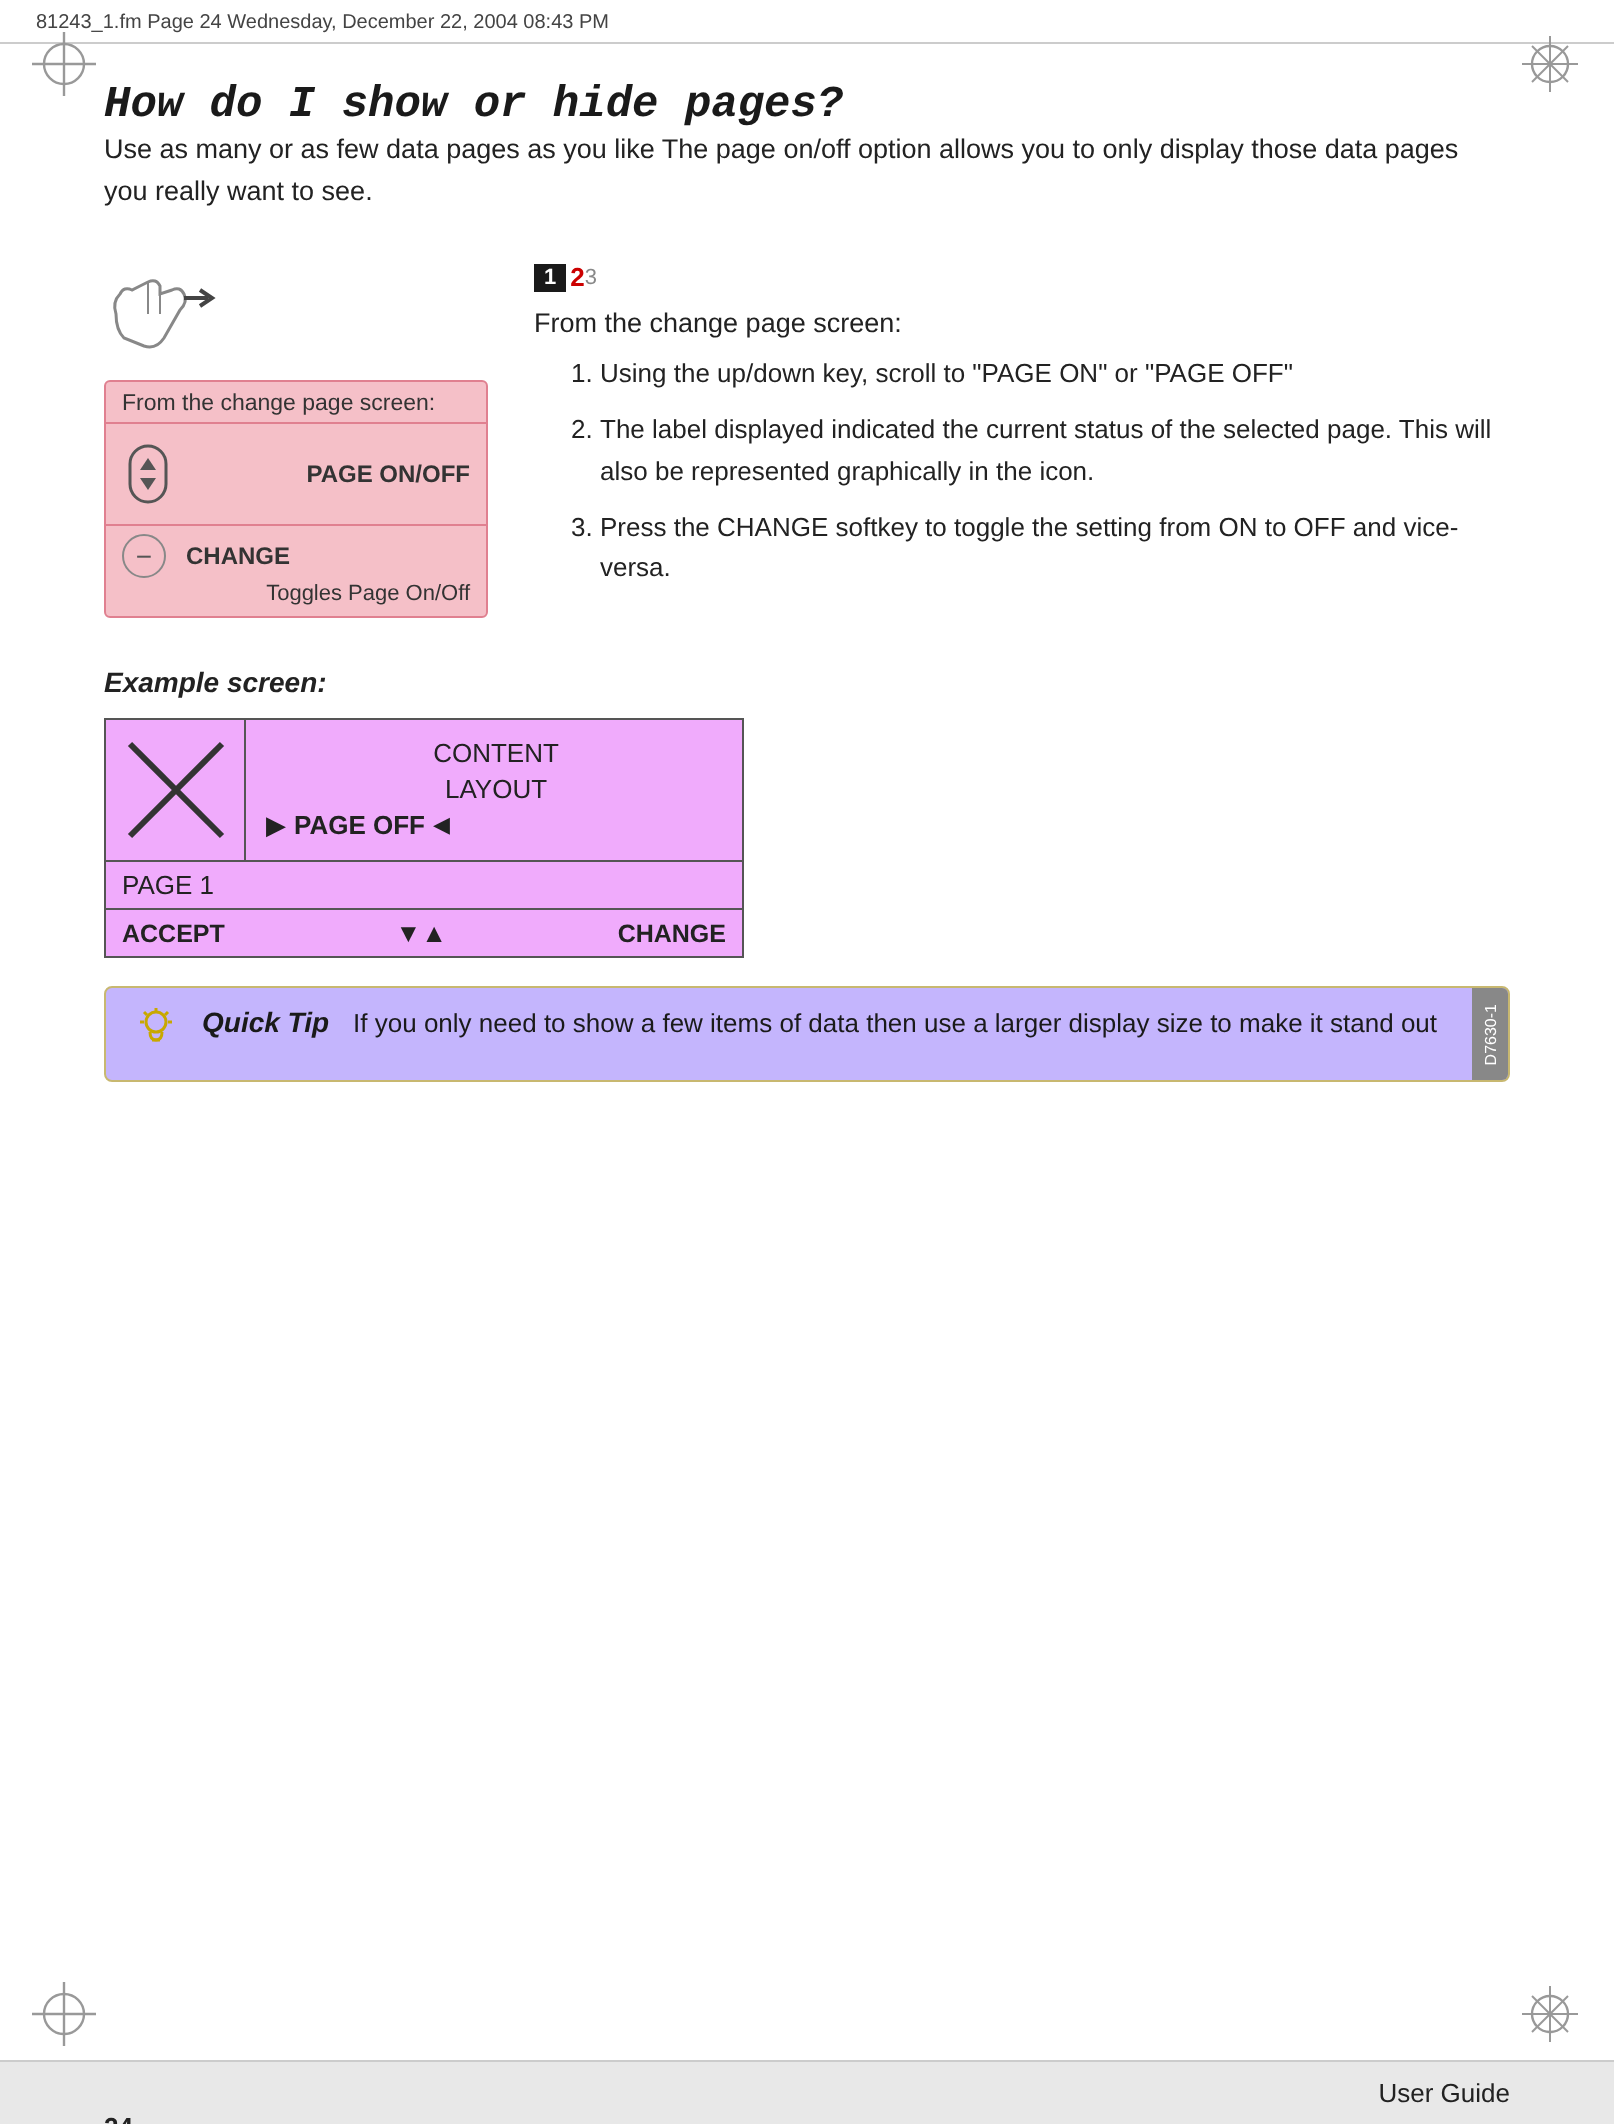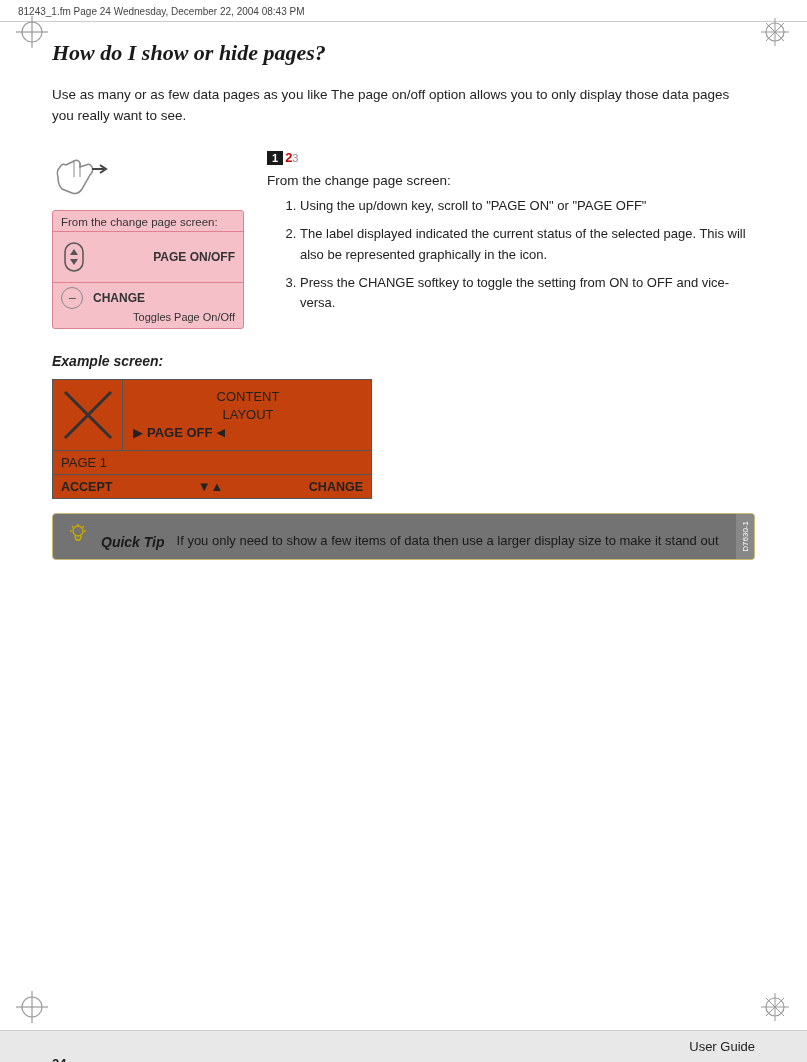--- a/index.html
+++ b/index.html
@@ -36,22 +36,22 @@
     .main-content {
       padding: 18px 52px 0 52px;
     }
 
     
     .page-title {
       font-size: 22px;
       font-weight: 900;
       color: #1a1a1a;
       font-style: italic;
-      margin-bottom: 19px;
-      font-family: Liberation Serif, serif;
+      margin-bottom: 0;
+      font-family: Liberation Mono, monospace;
     }
 
     
     .intro-text {
       font-size: 13.5px;
       line-height: 1.55;
       color: #222;
       margin-bottom: 22px;
       max-width: 680px;
     }
@@ -178,21 +178,21 @@
       font-weight: 900;
       font-style: italic;
       font-family: Arial Black, Arial, sans-serif;
       margin-bottom: 10px;
     }
 
     .example-screen-box {
       border: 1.5px solid #555;
       width: 320px;
       margin-bottom: 14px;
-      background: #c2410c;
+      background: #f0abfc;
       font-size: 13px;
     }
     .esb-top {
       display: flex;
       border-bottom: 1.5px solid #555;
     }
     .esb-x-area {
       width: 70px;
       height: 70px;
       border-right: 1.5px solid #555;
@@ -248,26 +248,26 @@
     .esb-arrows {
       font-size: 13px;
     }
     .esb-change {
       font-size: 12.5px;
       font-weight: bold;
     }
 
     
     .quick-tip-bar {
-      background: #737373;
+      background: #c4b5fd;
       border: 1.5px solid #c8b870;
       border-radius: 4px;
       padding: 9px 14px;
       display: flex;
-      align-items: flex-end;
+      align-items: flex-start;
       gap: 12px;
       width: 100%;
       margin-top: 8px;
       position: relative;
     }
     .quick-tip-icon {
       font-size: 20px;
       color: #c8a800;
       flex-shrink: 0;
     }

